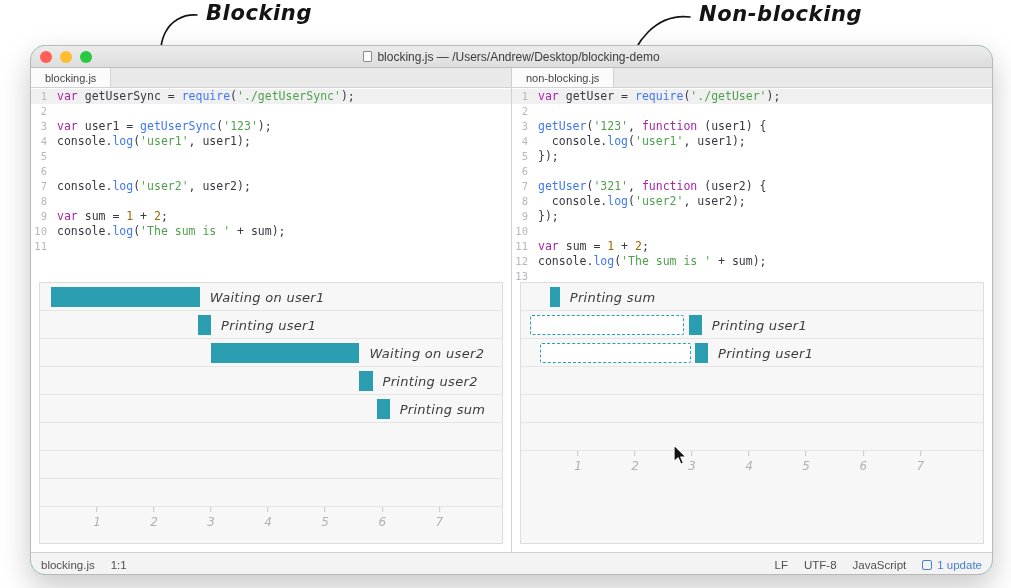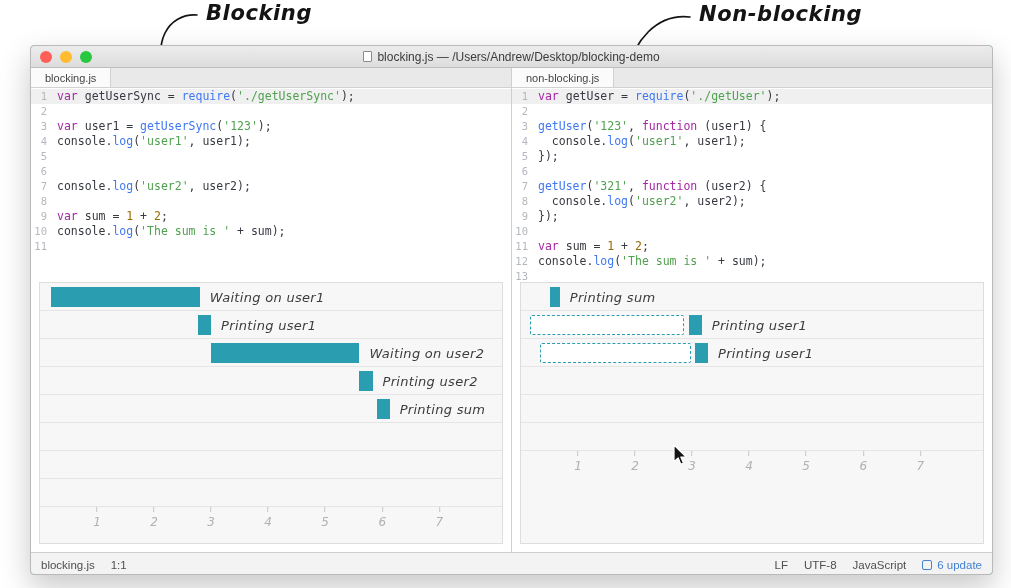--- a/index.html
+++ b/index.html
@@ -8,21 +8,21 @@
           font-family:"Liberation Sans", sans-serif; }
 
   
   .anno { position:absolute; font:italic 700 21px "DejaVu Sans", sans-serif; color:#141414; letter-spacing:.6px; }
   .anno-left  { left:206px; top:1px; }
   .anno-right { left:699px; top:2px; }
   .arrows { position:absolute; left:0; top:0; pointer-events:none; }
 
   
   .window { position:absolute; left:30px; top:45px; width:963px; height:530px;
-            border:1px solid #b9b9b9; border-radius:4px; overflow:hidden; background:#14b8a6;
+            border:1px solid #b9b9b9; border-radius:15px; overflow:hidden; background:#14b8a6;
             box-shadow:0 12px 30px rgba(0,0,0,.22); }
   .titlebar { height:22px; background:linear-gradient(#ececec,#dddddd); border-bottom:1px solid #bdbdbd;
               position:relative; display:flex; align-items:center; justify-content:center; }
   .lights { position:absolute; left:9px; top:0; bottom:0; display:flex; align-items:center; gap:8px; }
   .light { width:12px; height:12px; border-radius:50%; display:inline-block; }
   .light.red{background:#ff5f57;} .light.yellow{background:#febc2e;} .light.green{background:#28c840;}
   .title { font-size:12px; color:#3c3c3c; display:flex; align-items:center; gap:5px; }
   .doc-icon { width:9px; height:11px; border:1px solid #8a8a8a; border-radius:1px; background:#fdfdfd; display:inline-block; }
 
   .main { display:flex; height:484px; }
@@ -249,21 +249,21 @@
 
     <div class="statusbar">
       <span>blocking.js</span>
       <span>1:1</span>
       <span class="spacer"></span>
       <span>LF</span>
       <span>UTF-8</span>
       <span>JavaScript</span>
       <span class="update">
         <span class="update-box"></span>
-        <span>6 update</span>
+        <span>1 update</span>
       </span>
     </div>
 
   </div>
 
   <svg class="mouse-cursor" width="20" height="24">
     <path d="M2,1 L2,17.5 L6.2,13.9 L8.8,20.2 L11.4,19.1 L8.8,13 L14.2,13 Z" fill="#141414" stroke="#ffffff" stroke-width="1.2" stroke-linejoin="round"></path>
   </svg>
 
 </div>

